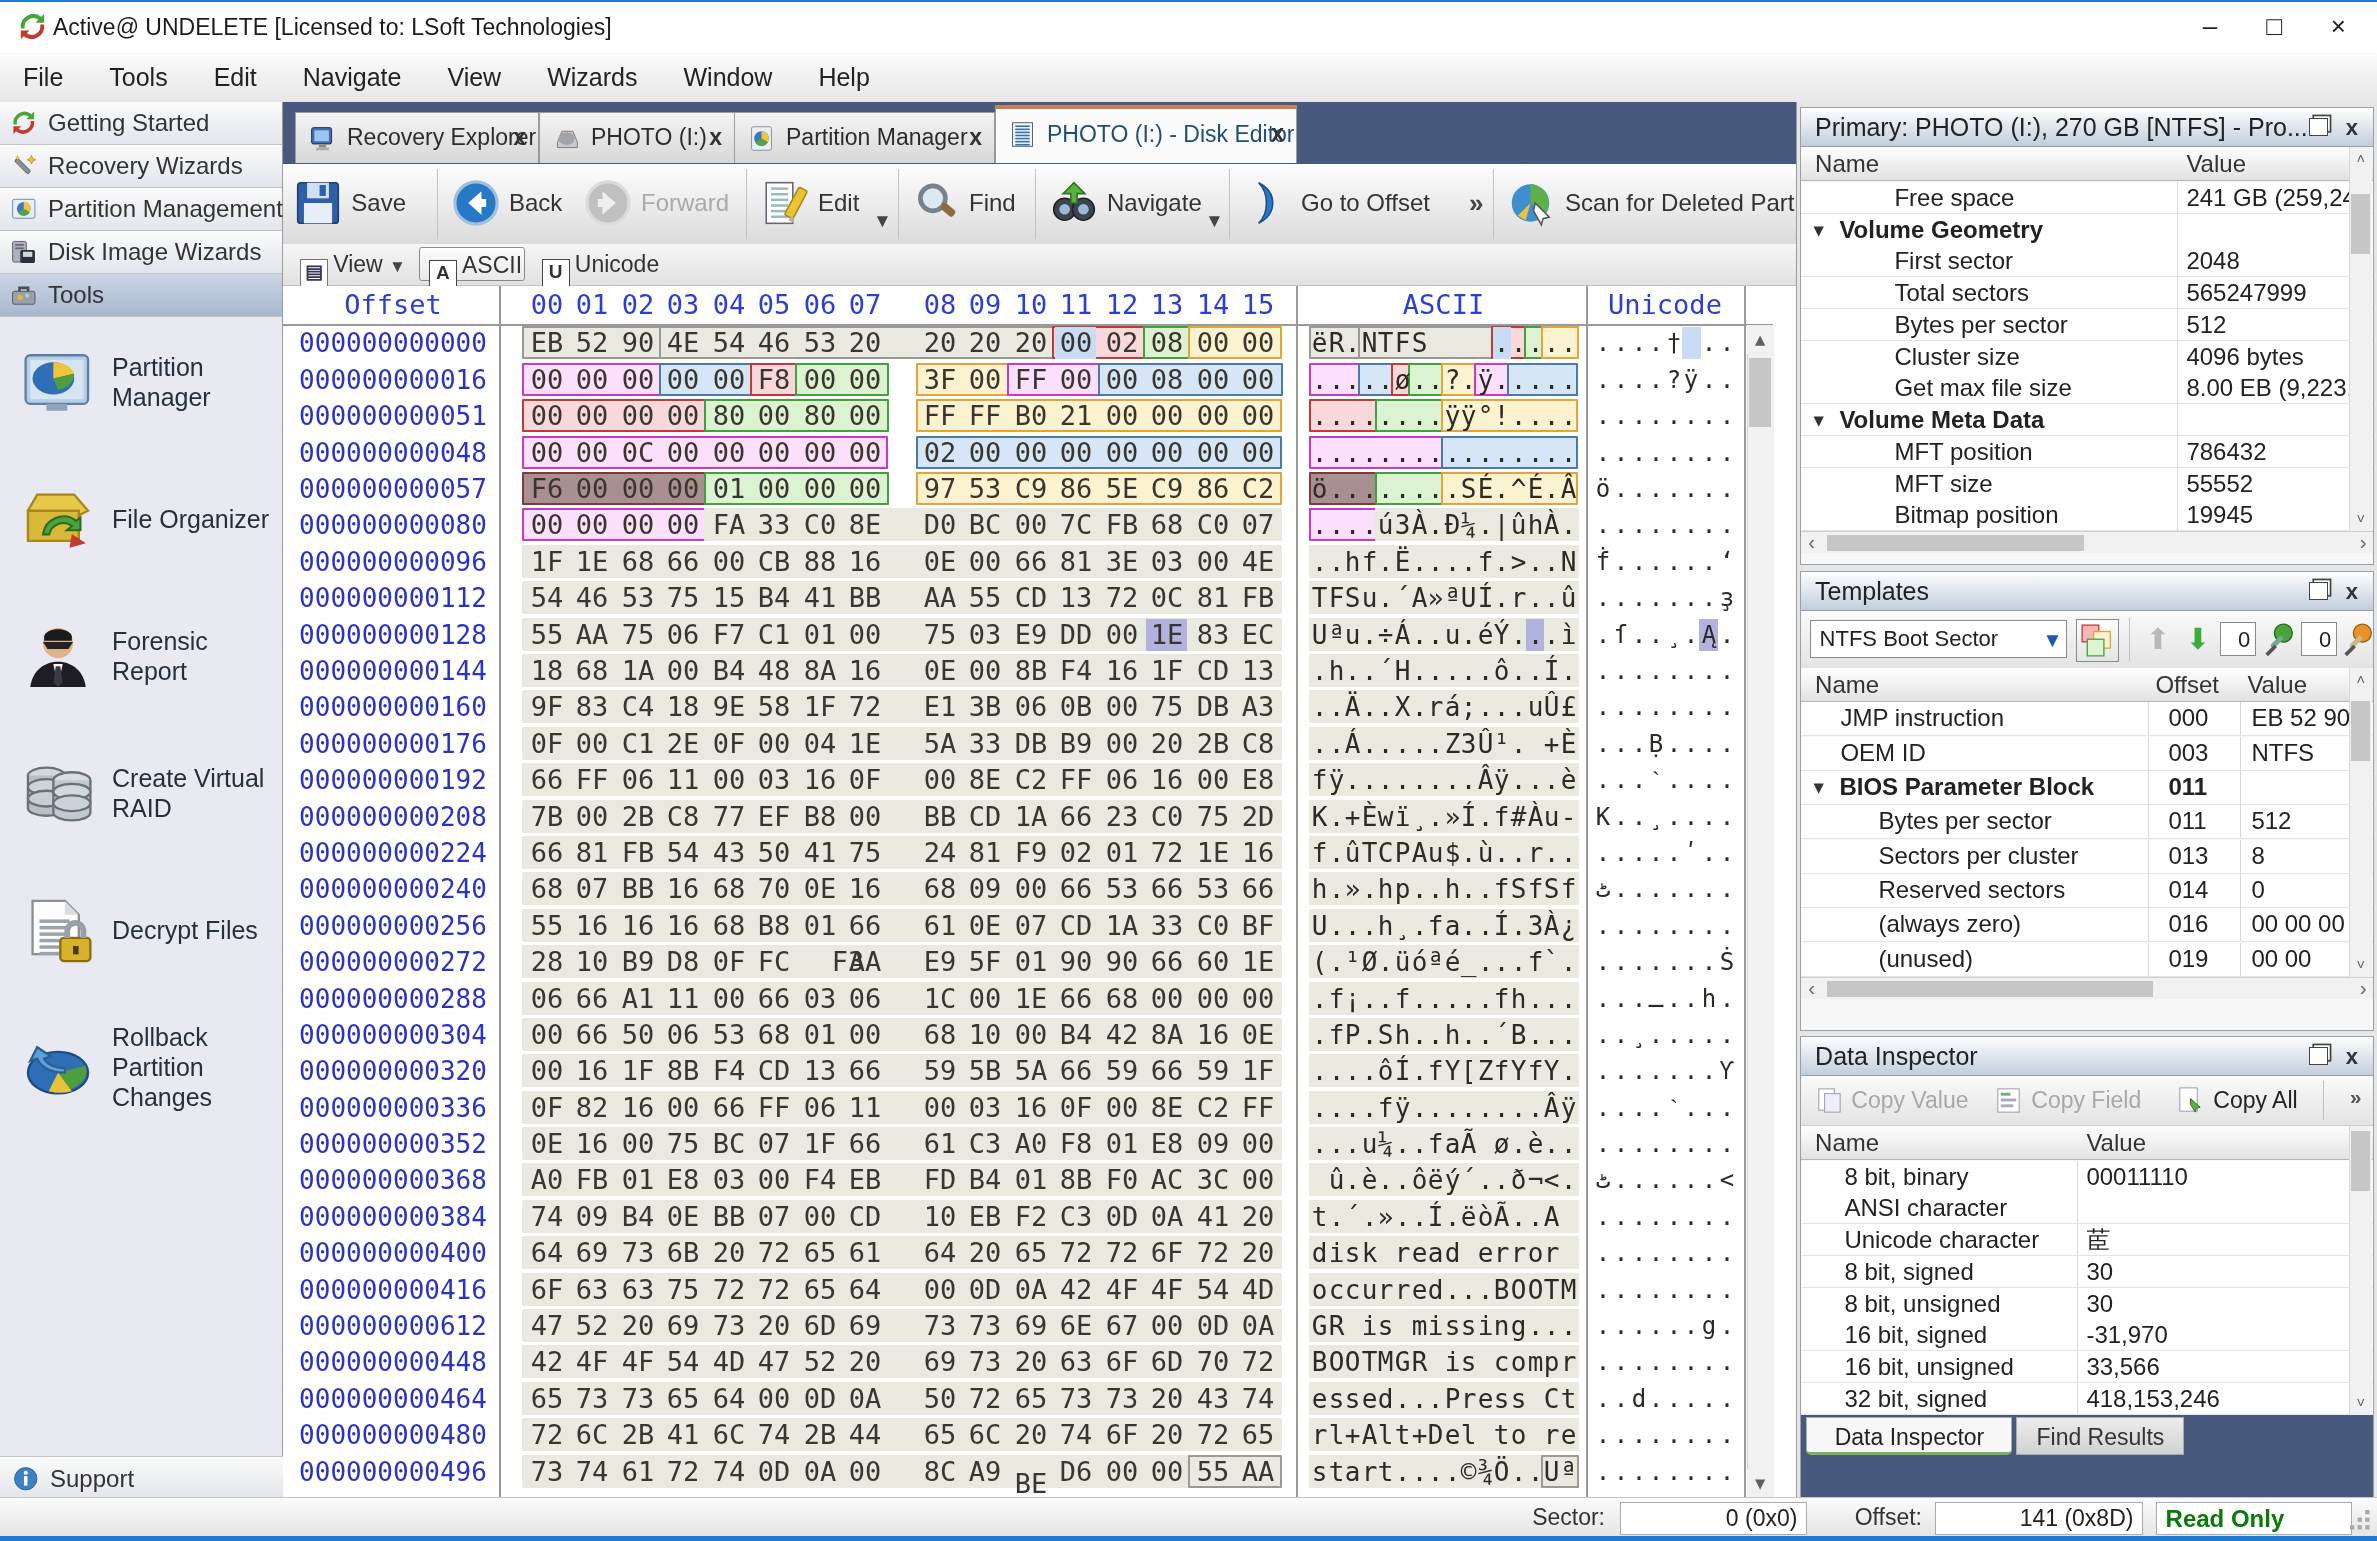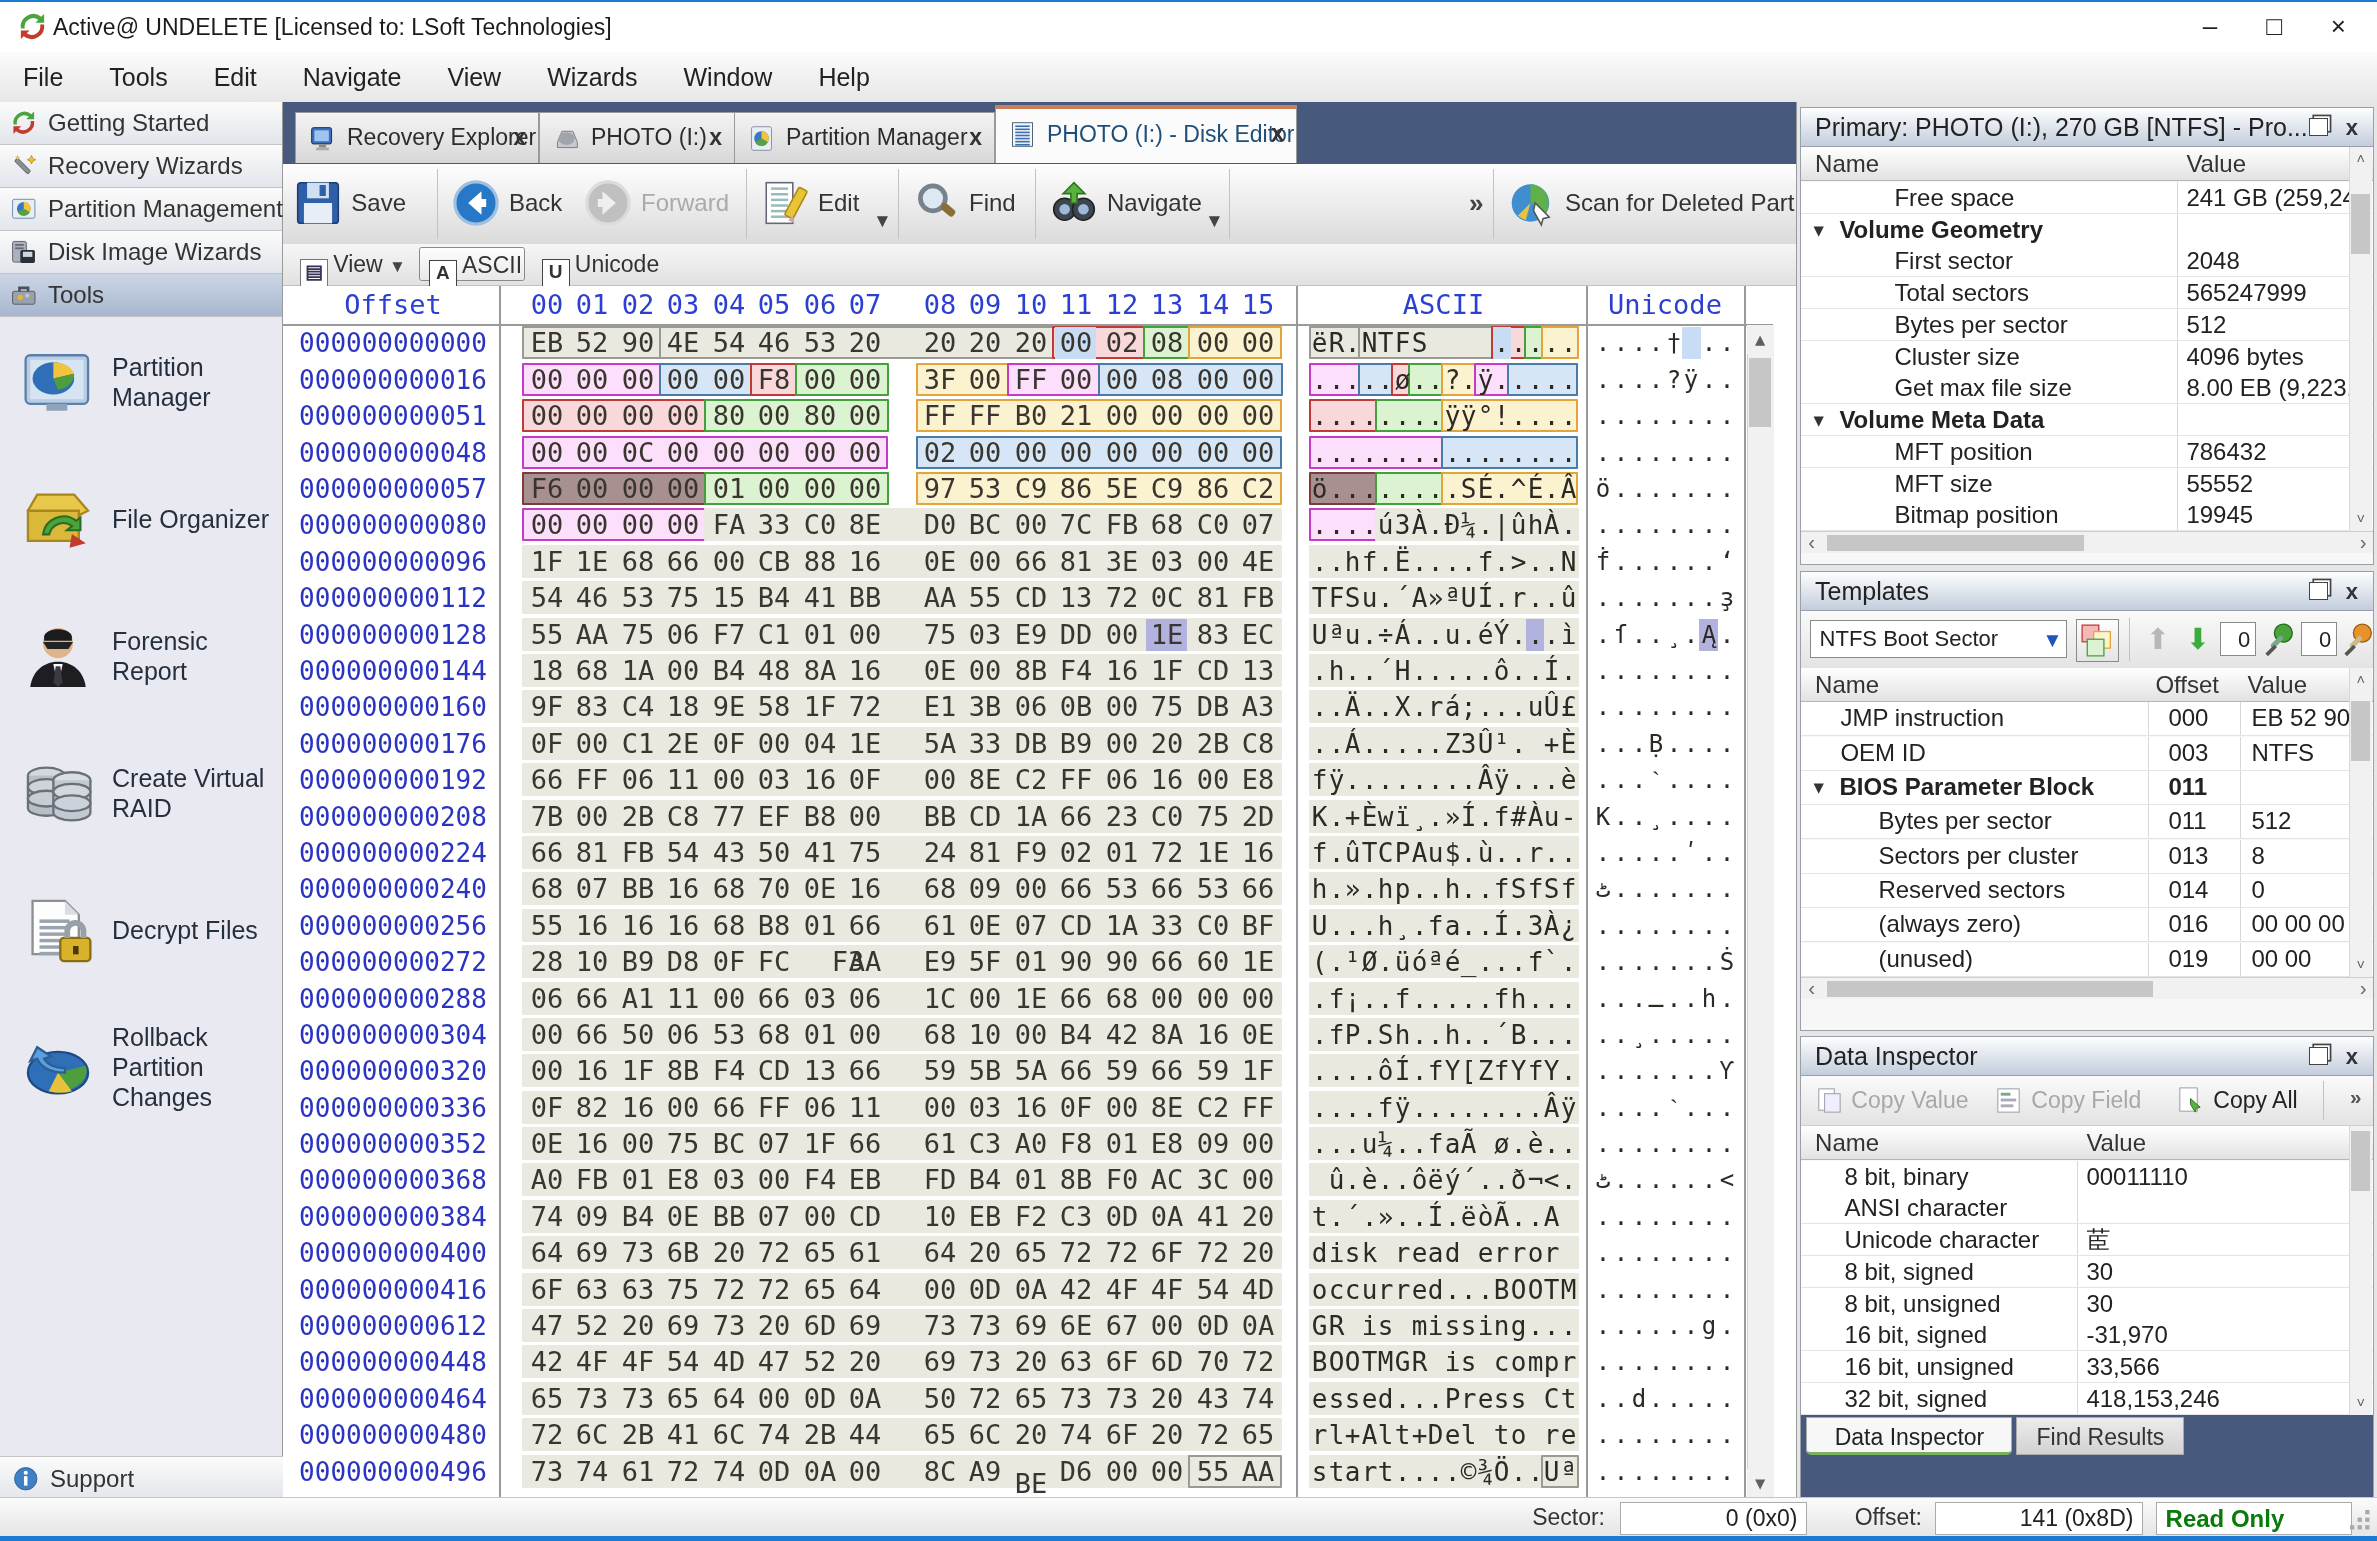--- a/index.html
+++ b/index.html
@@ -344,20 +344,26 @@
           <span class="icon"><svg viewBox="0 0 32 32" width="100%" height="100%">
               <circle cx="10" cy="20" r="7" fill="#3c4650" stroke="#222"></circle>
               <circle cx="22" cy="20" r="7" fill="#3c4650" stroke="#222"></circle>
               <circle cx="10" cy="20" r="3.4" fill="#9fb8d8"></circle>
               <circle cx="22" cy="20" r="3.4" fill="#9fb8d8"></circle>
               <path d="M18 10V4l-5 0 7-7 0 0 7 7h-5v6z" transform="translate(-4 6)" fill="#58b33c" stroke="#2e7320"></path>
             </svg></span>
           <span class="lbl">Navigate</span>
           <span class="dd" style="left: 156px;">▼</span>
         </div>
+        <div class="tbtn" style="left: 960px; width: 230px;">
+          <span class="icon"><svg viewBox="0 0 32 32" width="100%" height="100%">
+              <path d="M10 3c6 3 9 8 9 13s-3 10-9 13c4-4 5-8 5-13S14 7 10 3z" fill="#2878c8" stroke="#1a4f87"></path>
+            </svg></span>
+          <span class="lbl">Go to Offset</span>
+        </div>
         <div class="tbtn" style="left: 1224px; width: 283px;">
           <span class="icon"><svg viewBox="0 0 32 32" width="100%" height="100%">
               <circle cx="15" cy="16" r="12" fill="#3f8fd0"></circle>
               <path d="M15 16V4a12 12 0 0 1 10 18z" fill="#5fb04a"></path>
               <path d="M15 16l-8 8a12 12 0 0 0 5 3z" fill="#e8c23c"></path>
               <path d="M18 16l9 9-4 1-1 4-5-9z" fill="#fff" stroke="#555"></path>
             </svg></span>
           <span class="lbl">Scan for Deleted Partitions</span>
         </div>
         <div class="vsep" style="left: 154px;"></div>

